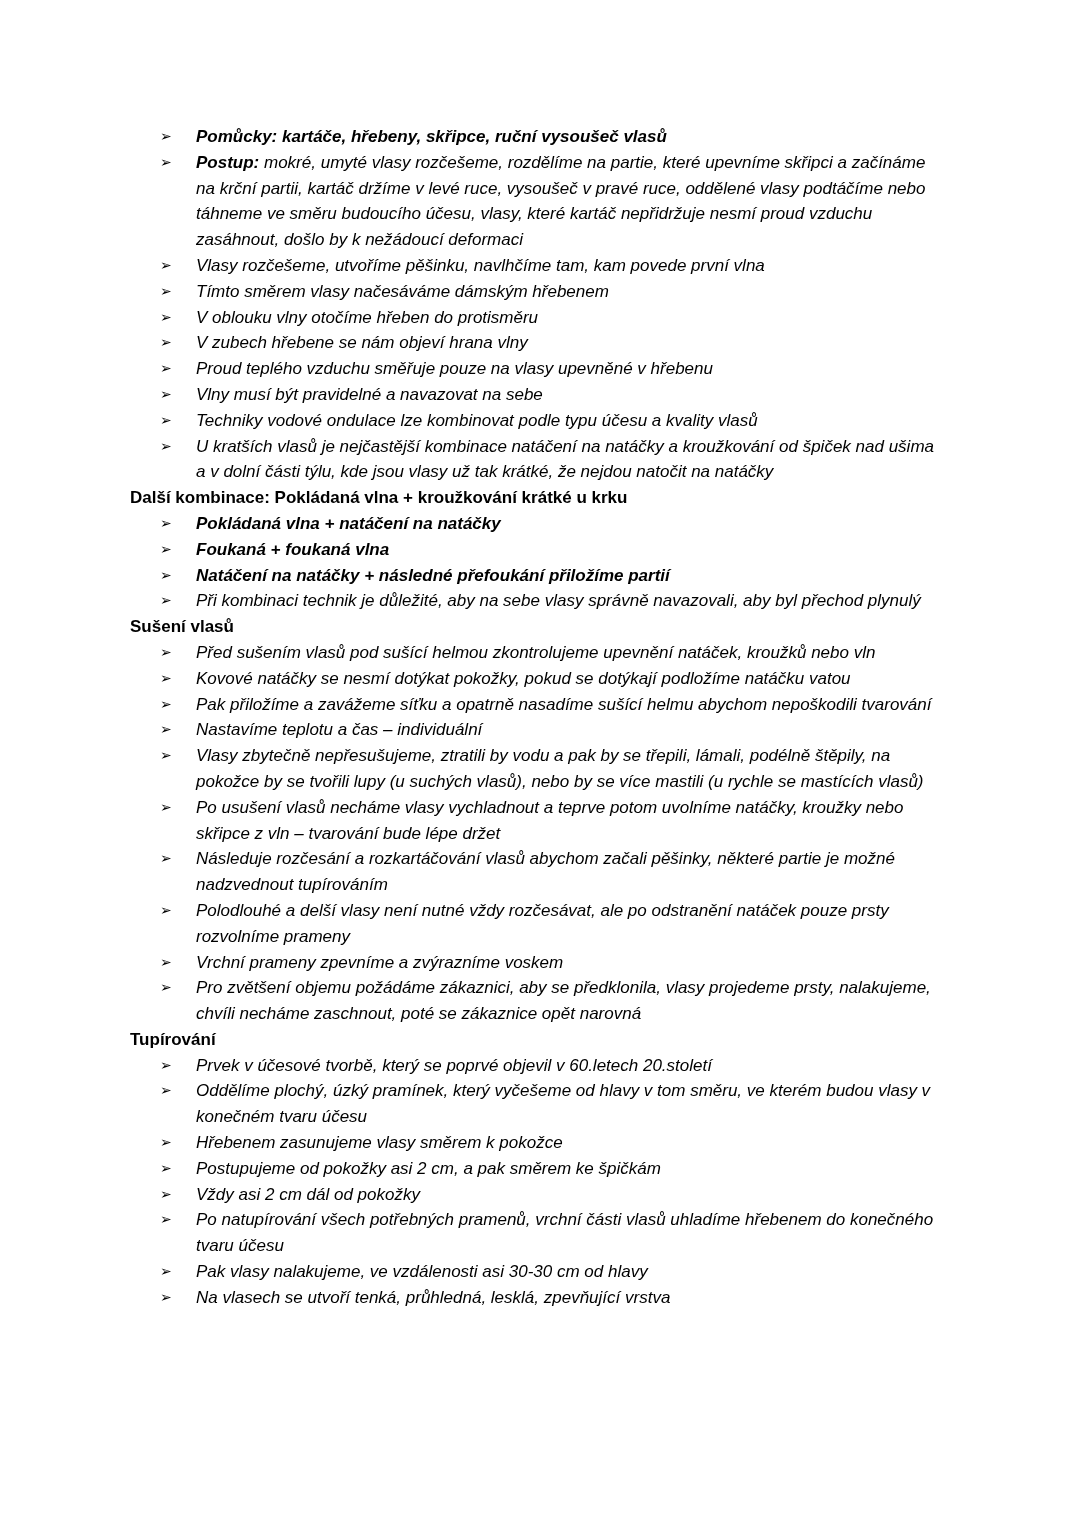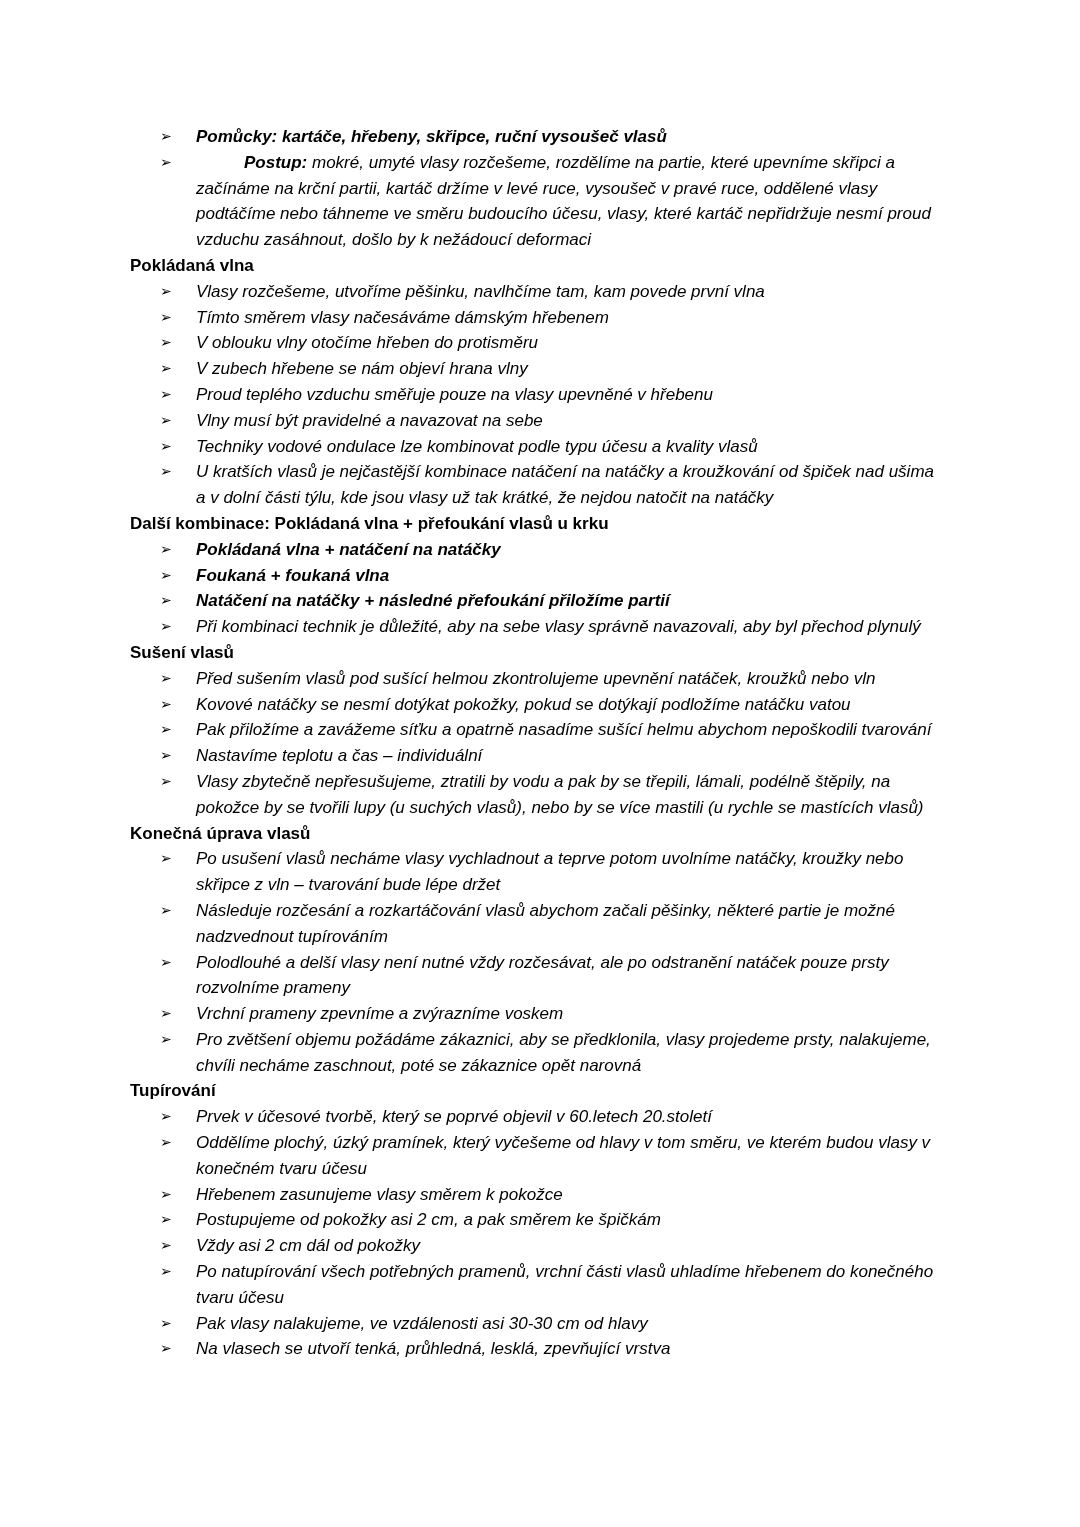--- a/index.html
+++ b/index.html
@@ -38,37 +38,35 @@
   .body {
     flex: 1 1 auto;
     min-width: 0;
     font-style: italic;
   }
   .bullet.bold .body {
     font-weight: bold;
   }
   .body strong {
     font-weight: bold;
-    margin-left: 48px;
   }
 </style>
 </head>
 <body>
 
 <div class="page">
   <div>
       <div class="bullet bold">
         <span class="marker">➢</span>
         <span class="body">Pomůcky: kartáče, hřebeny, skřipce, ruční vysoušeč vlasů</span>
       </div>
       <div class="bullet">
         <span class="marker">➢</span>
         <span class="body"><strong>Postup:</strong> mokré, umyté vlasy rozčešeme, rozdělíme na partie, které upevníme skřipci a začínáme na krční partii, kartáč držíme v levé ruce, vysoušeč v pravé ruce, oddělené vlasy podtáčíme nebo táhneme ve směru budoucího účesu, vlasy, které kartáč nepřidržuje nesmí proud vzduchu zasáhnout, došlo by k nežádoucí deformaci</span>
       </div>
-      <div class="heading">Pokládaná vlna</div>
       <div class="bullet">
         <span class="marker">➢</span>
         <span class="body">Vlasy rozčešeme, utvoříme pěšinku, navlhčíme tam, kam povede první vlna</span>
       </div>
       <div class="bullet">
         <span class="marker">➢</span>
         <span class="body">Tímto směrem vlasy načesáváme dámským hřebenem</span>
       </div>
       <div class="bullet">
         <span class="marker">➢</span>
@@ -87,21 +85,21 @@
         <span class="body">Vlny musí být pravidelné a navazovat na sebe</span>
       </div>
       <div class="bullet">
         <span class="marker">➢</span>
         <span class="body">Techniky vodové ondulace lze kombinovat podle typu účesu a kvality vlasů</span>
       </div>
       <div class="bullet">
         <span class="marker">➢</span>
         <span class="body">U kratších vlasů je nejčastější kombinace natáčení na natáčky a kroužkování od špiček nad ušima a v dolní části týlu, kde jsou vlasy už tak krátké, že nejdou natočit na natáčky</span>
       </div>
-      <div class="heading">Další kombinace: Pokládaná vlna + přefoukání vlasů u krku</div>
+      <div class="heading">Další kombinace: Pokládaná vlna + kroužkování krátké u krku</div>
       <div class="bullet bold">
         <span class="marker">➢</span>
         <span class="body">Pokládaná vlna + natáčení na natáčky</span>
       </div>
       <div class="bullet bold">
         <span class="marker">➢</span>
         <span class="body">Foukaná + foukaná vlna</span>
       </div>
       <div class="bullet bold">
         <span class="marker">➢</span>
@@ -125,21 +123,20 @@
         <span class="body">Pak přiložíme a zavážeme síťku a opatrně nasadíme sušící helmu abychom nepoškodili tvarování</span>
       </div>
       <div class="bullet">
         <span class="marker">➢</span>
         <span class="body">Nastavíme teplotu a čas – individuální</span>
       </div>
       <div class="bullet">
         <span class="marker">➢</span>
         <span class="body">Vlasy zbytečně nepřesušujeme, ztratili by vodu a pak by se třepili, lámali, podélně štěpily, na pokožce by se tvořili lupy (u suchých vlasů), nebo by se více mastili (u rychle se mastících vlasů)</span>
       </div>
-      <div class="heading">Konečná úprava vlasů</div>
       <div class="bullet">
         <span class="marker">➢</span>
         <span class="body">Po usušení vlasů necháme vlasy vychladnout a teprve potom uvolníme natáčky, kroužky nebo skřipce z vln – tvarování bude lépe držet</span>
       </div>
       <div class="bullet">
         <span class="marker">➢</span>
         <span class="body">Následuje rozčesání a rozkartáčování vlasů abychom začali pěšinky, některé partie je možné nadzvednout tupírováním</span>
       </div>
       <div class="bullet">
         <span class="marker">➢</span>

